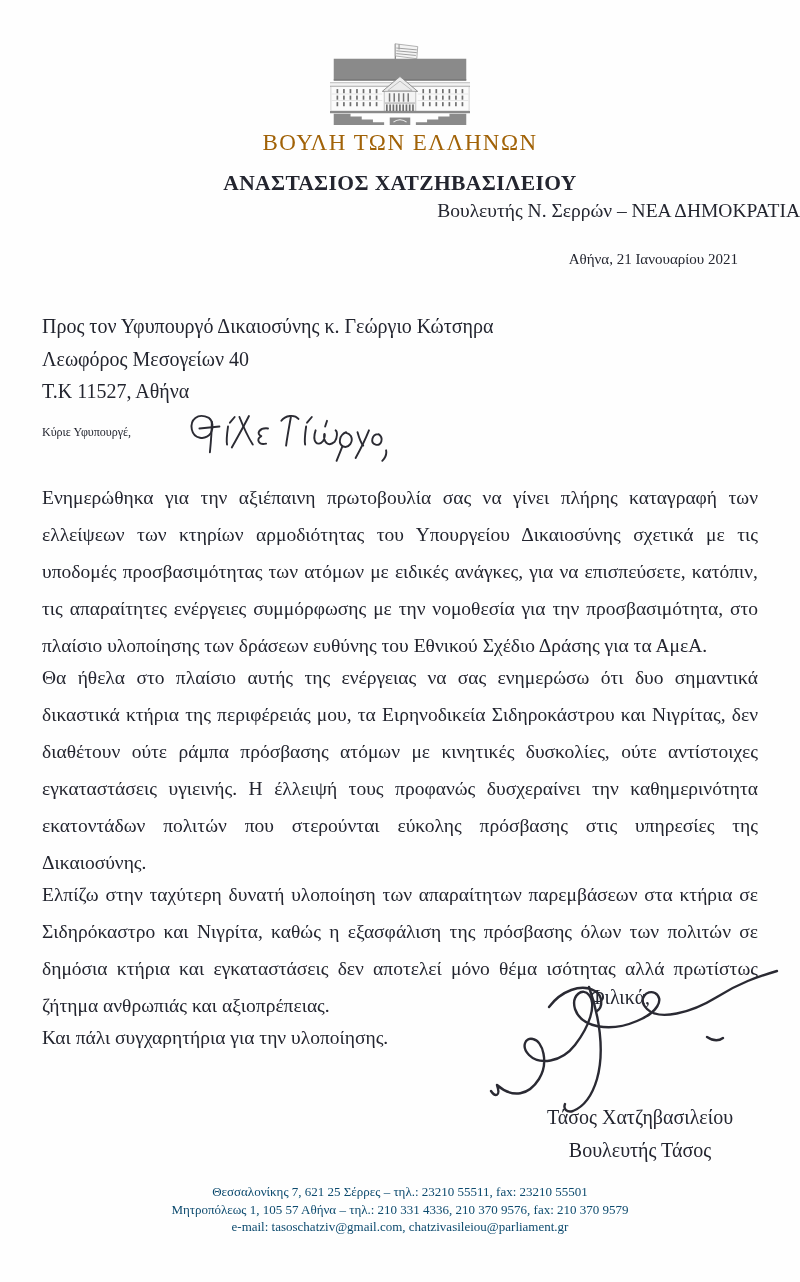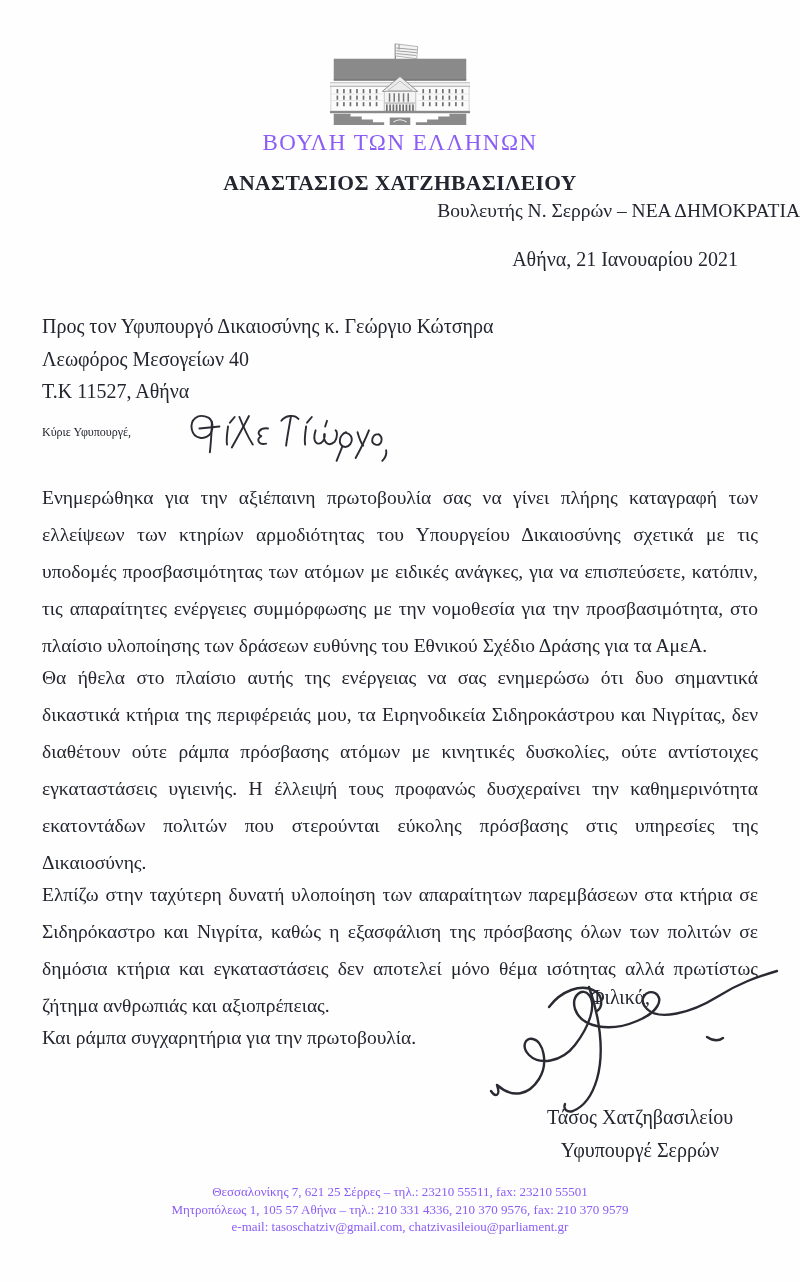--- a/index.html
+++ b/index.html
@@ -14,41 +14,41 @@
     overflow: hidden;
   }
   
   .letterhead { text-align: center; }
   .emblem { display: block; margin: 40px auto 0 auto; }
   .institution {
     margin-top: 3px;
     font-size: 23px;
     letter-spacing: 1.5px;
     line-height: 28px;
-    color: #8b5cf6;
+    color: #a16207;
   }
   .member-name {
     margin-top: 13px;
     font-size: 21.5px;
     font-weight: bold;
     letter-spacing: 0.4px;
     line-height: 26px;
   }
   .member-role {
     margin-top: 2px;
     font-size: 19.5px;
     line-height: 26px;
     text-align: right;
   }
   
   .date-line {
     margin-top: 22px;
     text-align: right;
     padding-right: 62px;
-    font-size: 20px;
+    font-size: 15px;
     line-height: 26px;
   }
   
   .recipient {
     margin: 38px 42px 0 42px;
     font-size: 20px;
     line-height: 32.5px;
   }
   
   .salutation {
@@ -94,21 +94,21 @@
   .signer-title { margin-top: 7px; line-height: 26px; }
   
   .page-footer {
     position: absolute;
     top: 1183px;
     left: 0;
     width: 100%;
     text-align: center;
     font-size: 13px;
     line-height: 17.5px;
-    color: #8b5cf6;
+    color: #0c4a6e;
   }
 </style>
 </head>
 <body>
 
 <div class="page">
 
   <header class="letterhead">
 
     <svg class="emblem" width="140" height="86" viewBox="0 0 150 92" aria-label="hellenic-parliament-building">
@@ -257,35 +257,35 @@
 
         <path d="M208,40 C209,45 207,48 204,51"></path>
       </g>
     </svg>
   </div>
 
   <div class="letter-body">
     <p>Ενημερώθηκα για την αξιέπαινη πρωτοβουλία σας να γίνει πλήρης καταγραφή των ελλείψεων των κτηρίων αρμοδιότητας του Υπουργείου Δικαιοσύνης σχετικά με τις υποδομές προσβασιμότητας των ατόμων με ειδικές ανάγκες, για να επισπεύσετε, κατόπιν, τις απαραίτητες ενέργειες συμμόρφωσης με την νομοθεσία για την προσβασιμότητα, στο πλαίσιο υλοποίησης των δράσεων ευθύνης του Εθνικού Σχέδιο Δράσης για τα ΑμεΑ.</p>
     <p>Θα ήθελα στο πλαίσιο αυτής της ενέργειας να σας ενημερώσω ότι δυο σημαντικά δικαστικά κτήρια της περιφέρειάς μου, τα Ειρηνοδικεία Σιδηροκάστρου και Νιγρίτας, δεν διαθέτουν ούτε ράμπα πρόσβασης ατόμων με κινητικές δυσκολίες, ούτε αντίστοιχες εγκαταστάσεις υγιεινής. Η έλλειψή τους προφανώς δυσχεραίνει την καθημερινότητα εκατοντάδων πολιτών που στερούνται εύκολης πρόσβασης στις υπηρεσίες της Δικαιοσύνης.</p>
     <p>Ελπίζω στην ταχύτερη δυνατή υλοποίηση των απαραίτητων παρεμβάσεων στα κτήρια σε Σιδηρόκαστρο και Νιγρίτα, καθώς η εξασφάλιση της πρόσβασης όλων των πολιτών σε δημόσια κτήρια και εγκαταστάσεις δεν αποτελεί μόνο θέμα ισότητας αλλά πρωτίστως ζήτημα ανθρωπιάς και αξιοπρέπειας.</p>
-    <p>Και ράμπα συγχαρητήρια για την πρωτοβουλία.</p>
+    <p>Και πάλι συγχαρητήρια για την υλοποίησης.</p>
   </div>
 
   <div class="closing">
     <svg class="signature-svg" width="310" height="150" viewBox="0 0 310 150" aria-label="handwritten-signature">
       <g fill="none" stroke="#2a2a33" stroke-width="2.4" stroke-linecap="round" stroke-linejoin="round">
         <path d="M6,124 C10,130 16,130 12,118 C28,132 44,128 54,112 C64,96 58,74 48,72 C40,70 36,80 44,88 C54,98 76,96 90,78 C104,60 112,38 104,28 C98,20 86,28 90,42 C96,60 124,66 152,54 C172,46 180,32 170,26 C162,22 152,32 162,42 C174,54 206,46 232,30 C254,16 272,10 292,4"></path>
         <path d="M64,40 C76,24 96,16 110,24 C118,29 118,40 112,44"></path>
         <path d="M104,20 C114,48 120,84 112,112 C107,129 98,140 88,144 C82,146 78,142 80,137"></path>
         <path d="M222,70 C228,74 234,74 238,71"></path>
       </g>
     </svg>
     <div class="valediction">Φιλικά,</div>
     <div class="signer-name">Τάσος Χατζηβασιλείου</div>
-    <div class="signer-title">Υφυπουργέ Σερρών</div>
+    <div class="signer-title">Βουλευτής Τάσος</div>
   </div>
 
   <footer class="page-footer">
     <div>Θεσσαλονίκης 7, 621 25 Σέρρες – τηλ.: 23210 55511, fax: 23210 55501</div>
     <div>Μητροπόλεως 1, 105 57 Αθήνα – τηλ.: 210 331 4336, 210 370 9576, fax: 210 370 9579</div>
     <div>e-mail: tasoschatziv@gmail.com, chatzivasileiou@parliament.gr</div>
   </footer>
 
 </div>
 

